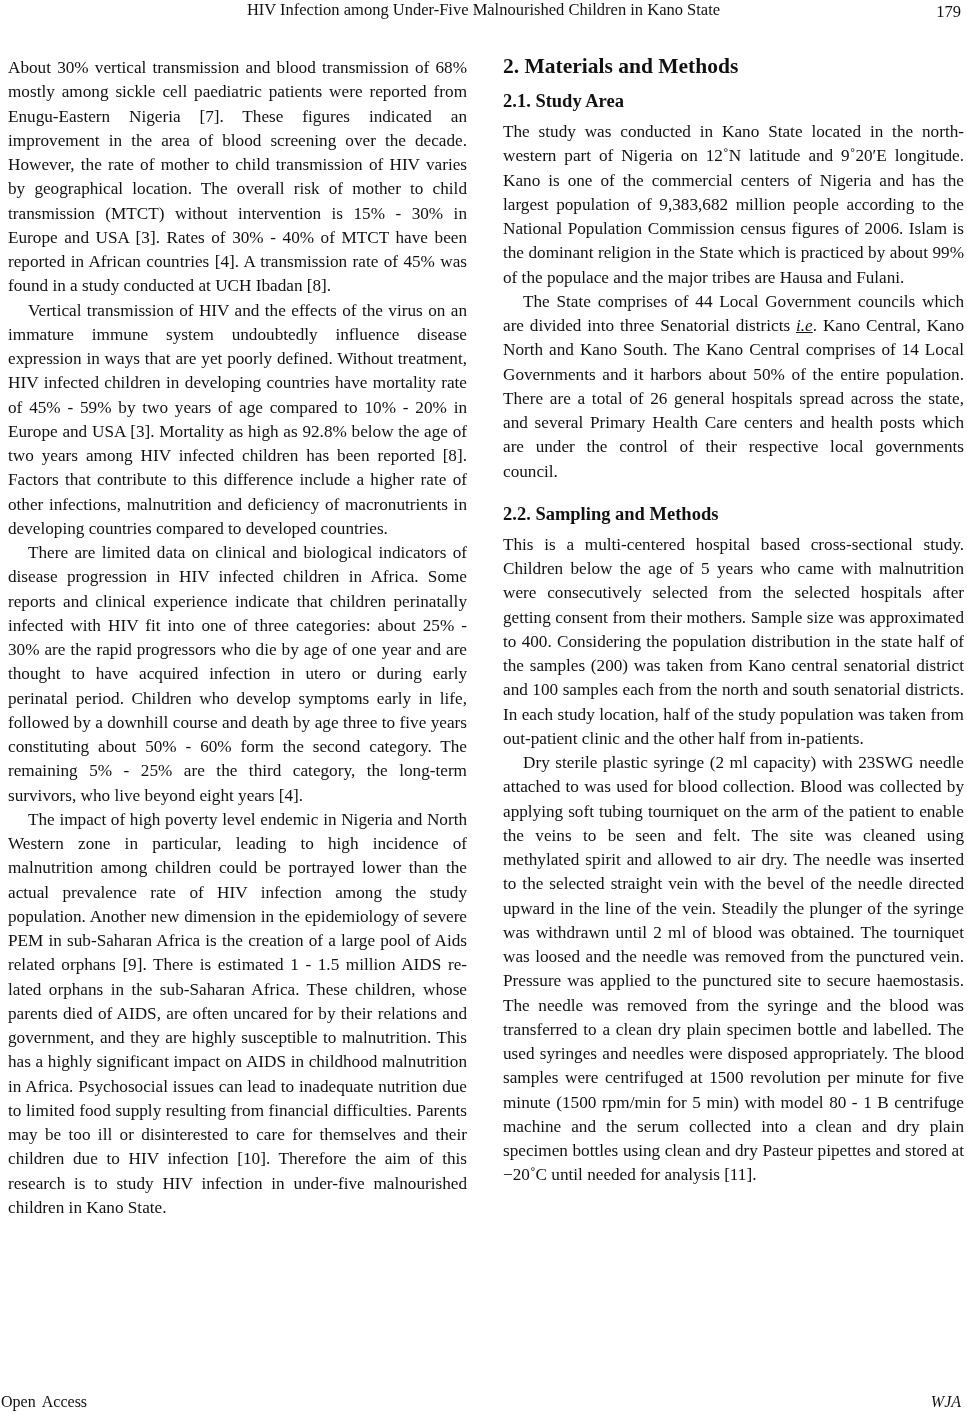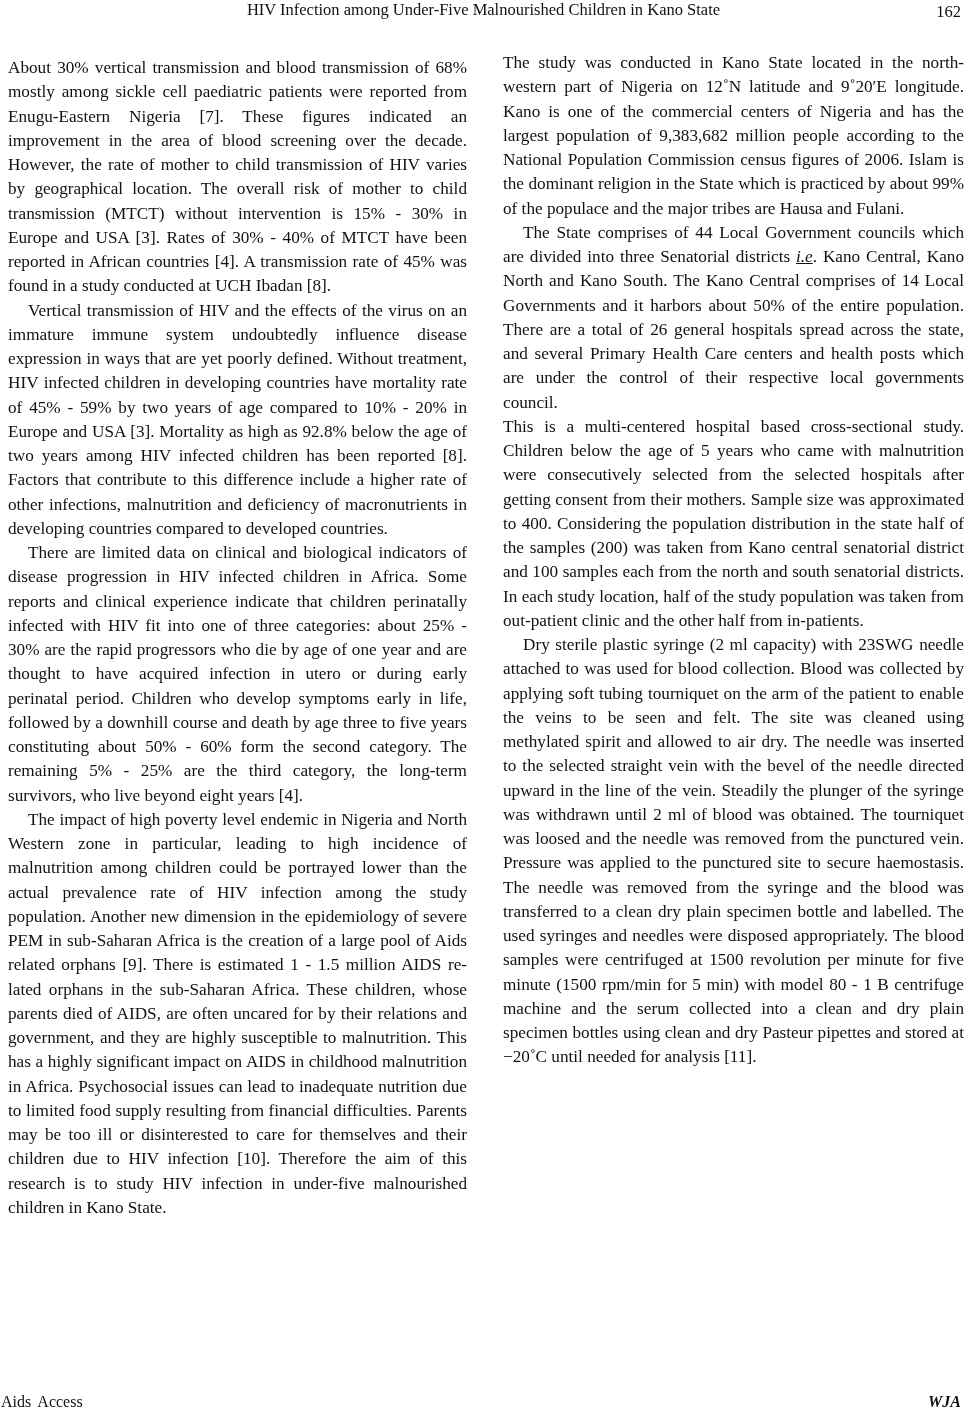--- a/index.html
+++ b/index.html
@@ -90,45 +90,48 @@
     .footer-left {
       position: absolute;
       left: 1px;
       top: 0;
       word-spacing: 3px;
     }
     .footer-right {
       position: absolute;
       right: 6px;
       top: 0;
-      font-weight: bold;
+      font-weight: normal;
       font-style: italic;
     }
     em.latin { font-style: italic; text-decoration: underline; }
   </style>
 </head>
 <body>
 
 <div class="running-head">
   <span class="running-title">HIV Infection among Under-Five Malnourished Children in Kano State</span>
-  <span class="page-number">162</span>
+  <span class="page-number">179</span>
 </div>
 
 <div class="col col-left">
   <p>About 30% vertical transmission and blood transmission of 68% mostly among sickle cell paediatric patients were reported from Enugu-Eastern Nigeria [7]. These figures indicated an improvement in the area of blood screening over the decade. However, the rate of mother to child transmission of HIV varies by geographical location. The overall risk of mother to child transmission (MTCT) without intervention is 15% - 30% in Europe and USA [3]. Rates of 30% - 40% of MTCT have been reported in African countries [4]. A transmission rate of 45% was found in a study conducted at UCH Ibadan [8].</p>
   <p class="indent gap-before">Vertical transmission of HIV and the effects of the vi­rus on an immature immune system undoubtedly influ­ence disease expression in ways that are yet poorly de­fined. Without treatment, HIV infected children in de­veloping countries have mortality rate of 45% - 59% by two years of age compared to 10% - 20% in Europe and USA [3]. Mortality as high as 92.8% below the age of two years among HIV infected children has been re­ported [8]. Factors that contribute to this difference in­clude a higher rate of other infections, malnutrition and deficiency of macronutrients in developing countries compared to developed countries.</p>
   <p class="indent gap-before">There are limited data on clinical and biological indi­cators of disease progression in HIV infected children in Africa. Some reports and clinical experience indicate that children perinatally infected with HIV fit into one of three categories: about 25% - 30% are the rapid progres­sors who die by age of one year and are thought to have acquired infection in utero or during early perinatal pe­riod. Children who develop symptoms early in life, fol­lowed by a downhill course and death by age three to five years constituting about 50% - 60% form the second category. The remaining 5% - 25% are the third category, the long-term survivors, who live beyond eight years [4].</p>
   <p class="indent gap-before">The impact of high poverty level endemic in Nigeria and North Western zone in particular, leading to high incidence of malnutrition among children could be por­trayed lower than the actual prevalence rate of HIV in­fection among the study population. Another new dimen­sion in the epidemiology of severe PEM in sub-Saharan Africa is the creation of a large pool of Aids related or­phans [9]. There is estimated 1 - 1.5 million AIDS re­lated orphans in the sub-Saharan Africa. These children, whose parents died of AIDS, are often uncared for by their relations and government, and they are highly sus­ceptible to malnutrition. This has a highly significant impact on AIDS in childhood malnutrition in Africa. Psychosocial issues can lead to inadequate nutrition due to limited food supply resulting from financial difficul­ties. Parents may be too ill or disinterested to care for themselves and their children due to HIV infection [10]. Therefore the aim of this research is to study HIV infec­tion in under-five malnourished children in Kano State.</p>
 </div>
 
 <div class="col col-right">
+  <h2 class="section-heading">2. Materials and Methods</h2>
 
+  <h3 class="subsection-heading">2.1. Study Area</h3>
   <p>The study was conducted in Kano State located in the north-western part of Nigeria on 12˚N latitude and 9˚20′E longitude. Kano is one of the commercial centers of Ni­geria and has the largest population of 9,383,682 million people according to the National Population Commission census figures of 2006. Islam is the dominant religion in the State which is practiced by about 99% of the popu­lace and the major tribes are Hausa and Fulani.</p>
   <p class="indent gap-before"><span>The State comprises of 44 Local Government councils which are divided into three Senatorial districts </span><em class="latin">i.e</em><span>. Kano Central, Kano North and Kano South. The Kano Central comprises of 14 Local Governments and it harbors about 50% of the entire population. There are a total of 26 gen­eral hospitals spread across the state, and several Primary Health Care centers and health posts which are under the control of their respective local governments council.</span></p>
 
+  <h3 class="subsection-heading spaced">2.2. Sampling and Methods</h3>
   <p>This is a multi-centered hospital based cross-sectional study. Children below the age of 5 years who came with malnutrition were consecutively selected from the se­lected hospitals after getting consent from their mothers. Sample size was approximated to 400. Considering the population distribution in the state half of the samples (200) was taken from Kano central senatorial district and 100 samples each from the north and south senatorial districts. In each study location, half of the study popula­tion was taken from out-patient clinic and the other half from in-patients.</p>
   <p class="indent gap-before">Dry sterile plastic syringe (2 ml capacity) with 23SWG needle attached to was used for blood collection. Blood was collected by applying soft tubing tourniquet on the arm of the patient to enable the veins to be seen and felt. The site was cleaned using methylated spirit and allowed to air dry. The needle was inserted to the se­lected straight vein with the bevel of the needle directed upward in the line of the vein. Steadily the plunger of the syringe was withdrawn until 2 ml of blood was obtained. The tourniquet was loosed and the needle was removed from the punctured vein. Pressure was applied to the punctured site to secure haemostasis. The needle was re­moved from the syringe and the blood was transferred to a clean dry plain specimen bottle and labelled. The used syringes and needles were disposed appropriately. The blood samples were centrifuged at 1500 revolution per minute for five minute (1500 rpm/min for 5 min) with model 80 - 1 B centrifuge machine and the serum col­lected into a clean and dry plain specimen bottles using clean and dry Pasteur pipettes and stored at −20˚C until needed for analysis [11].</p>
 </div>
 
 <div class="footer">
-  <span class="footer-left">Aids Access</span>
+  <span class="footer-left">Open Access</span>
   <span class="footer-right">WJA</span>
 </div>
 
 </body></html>

